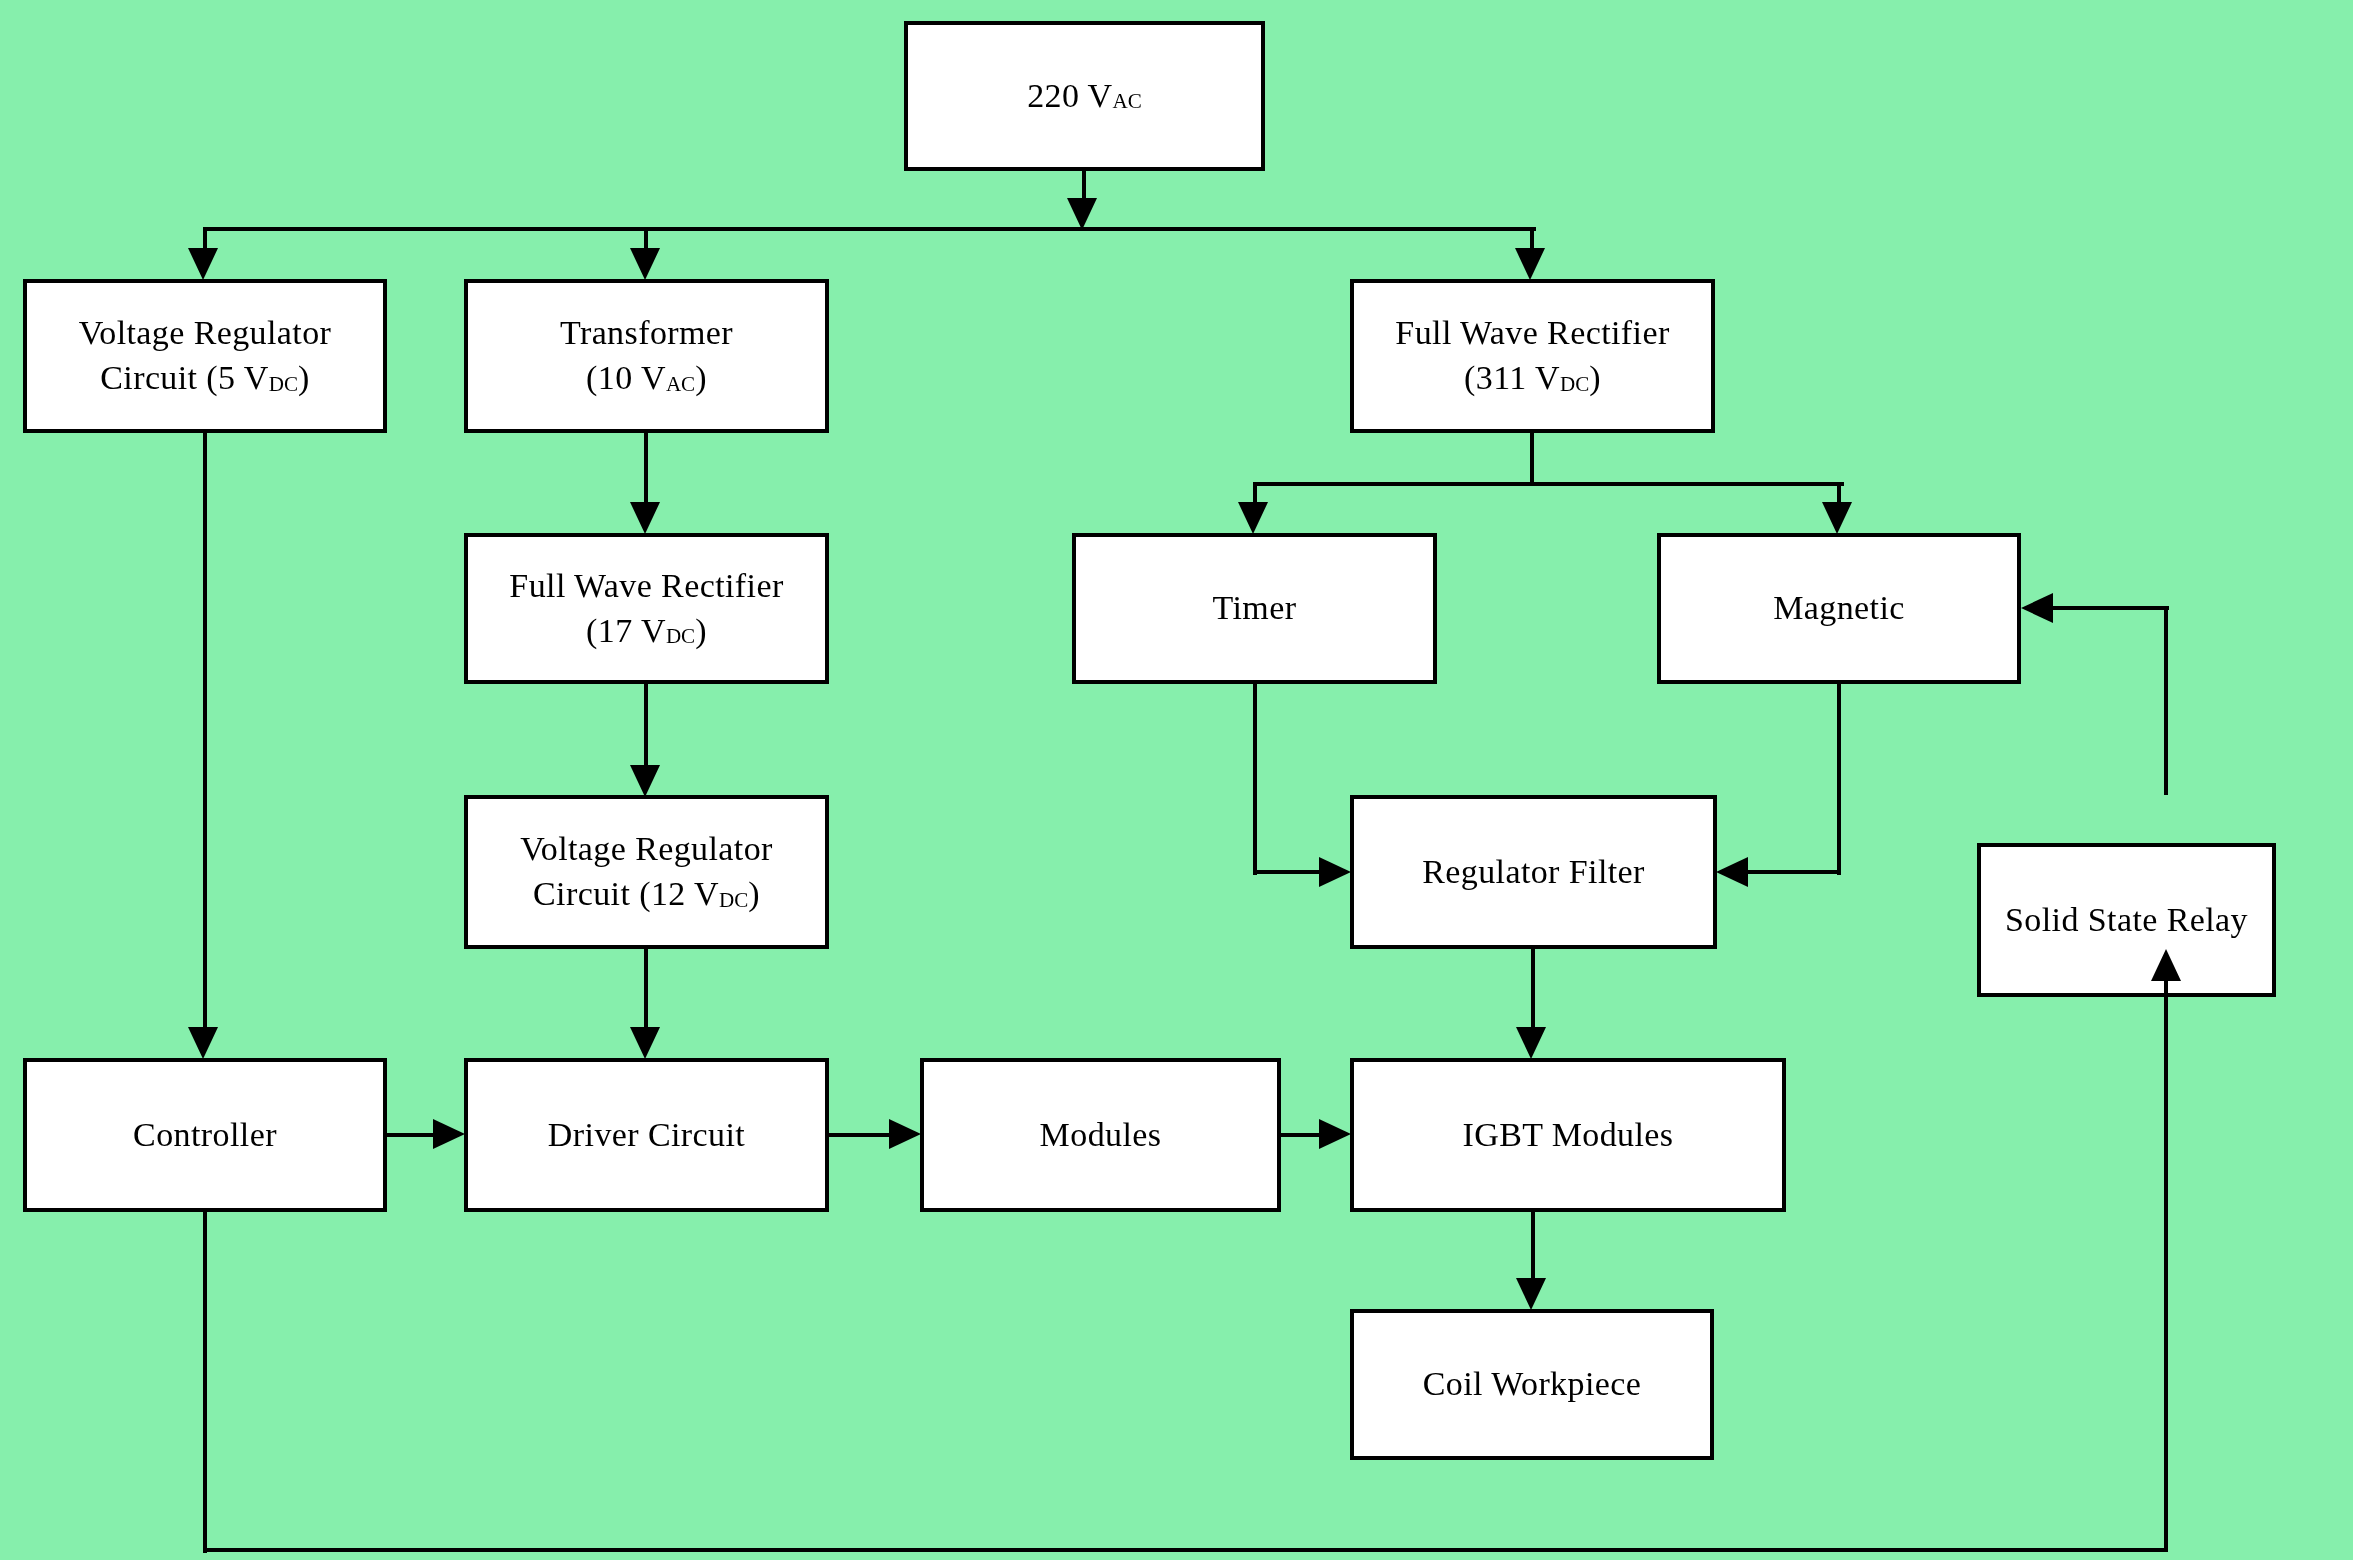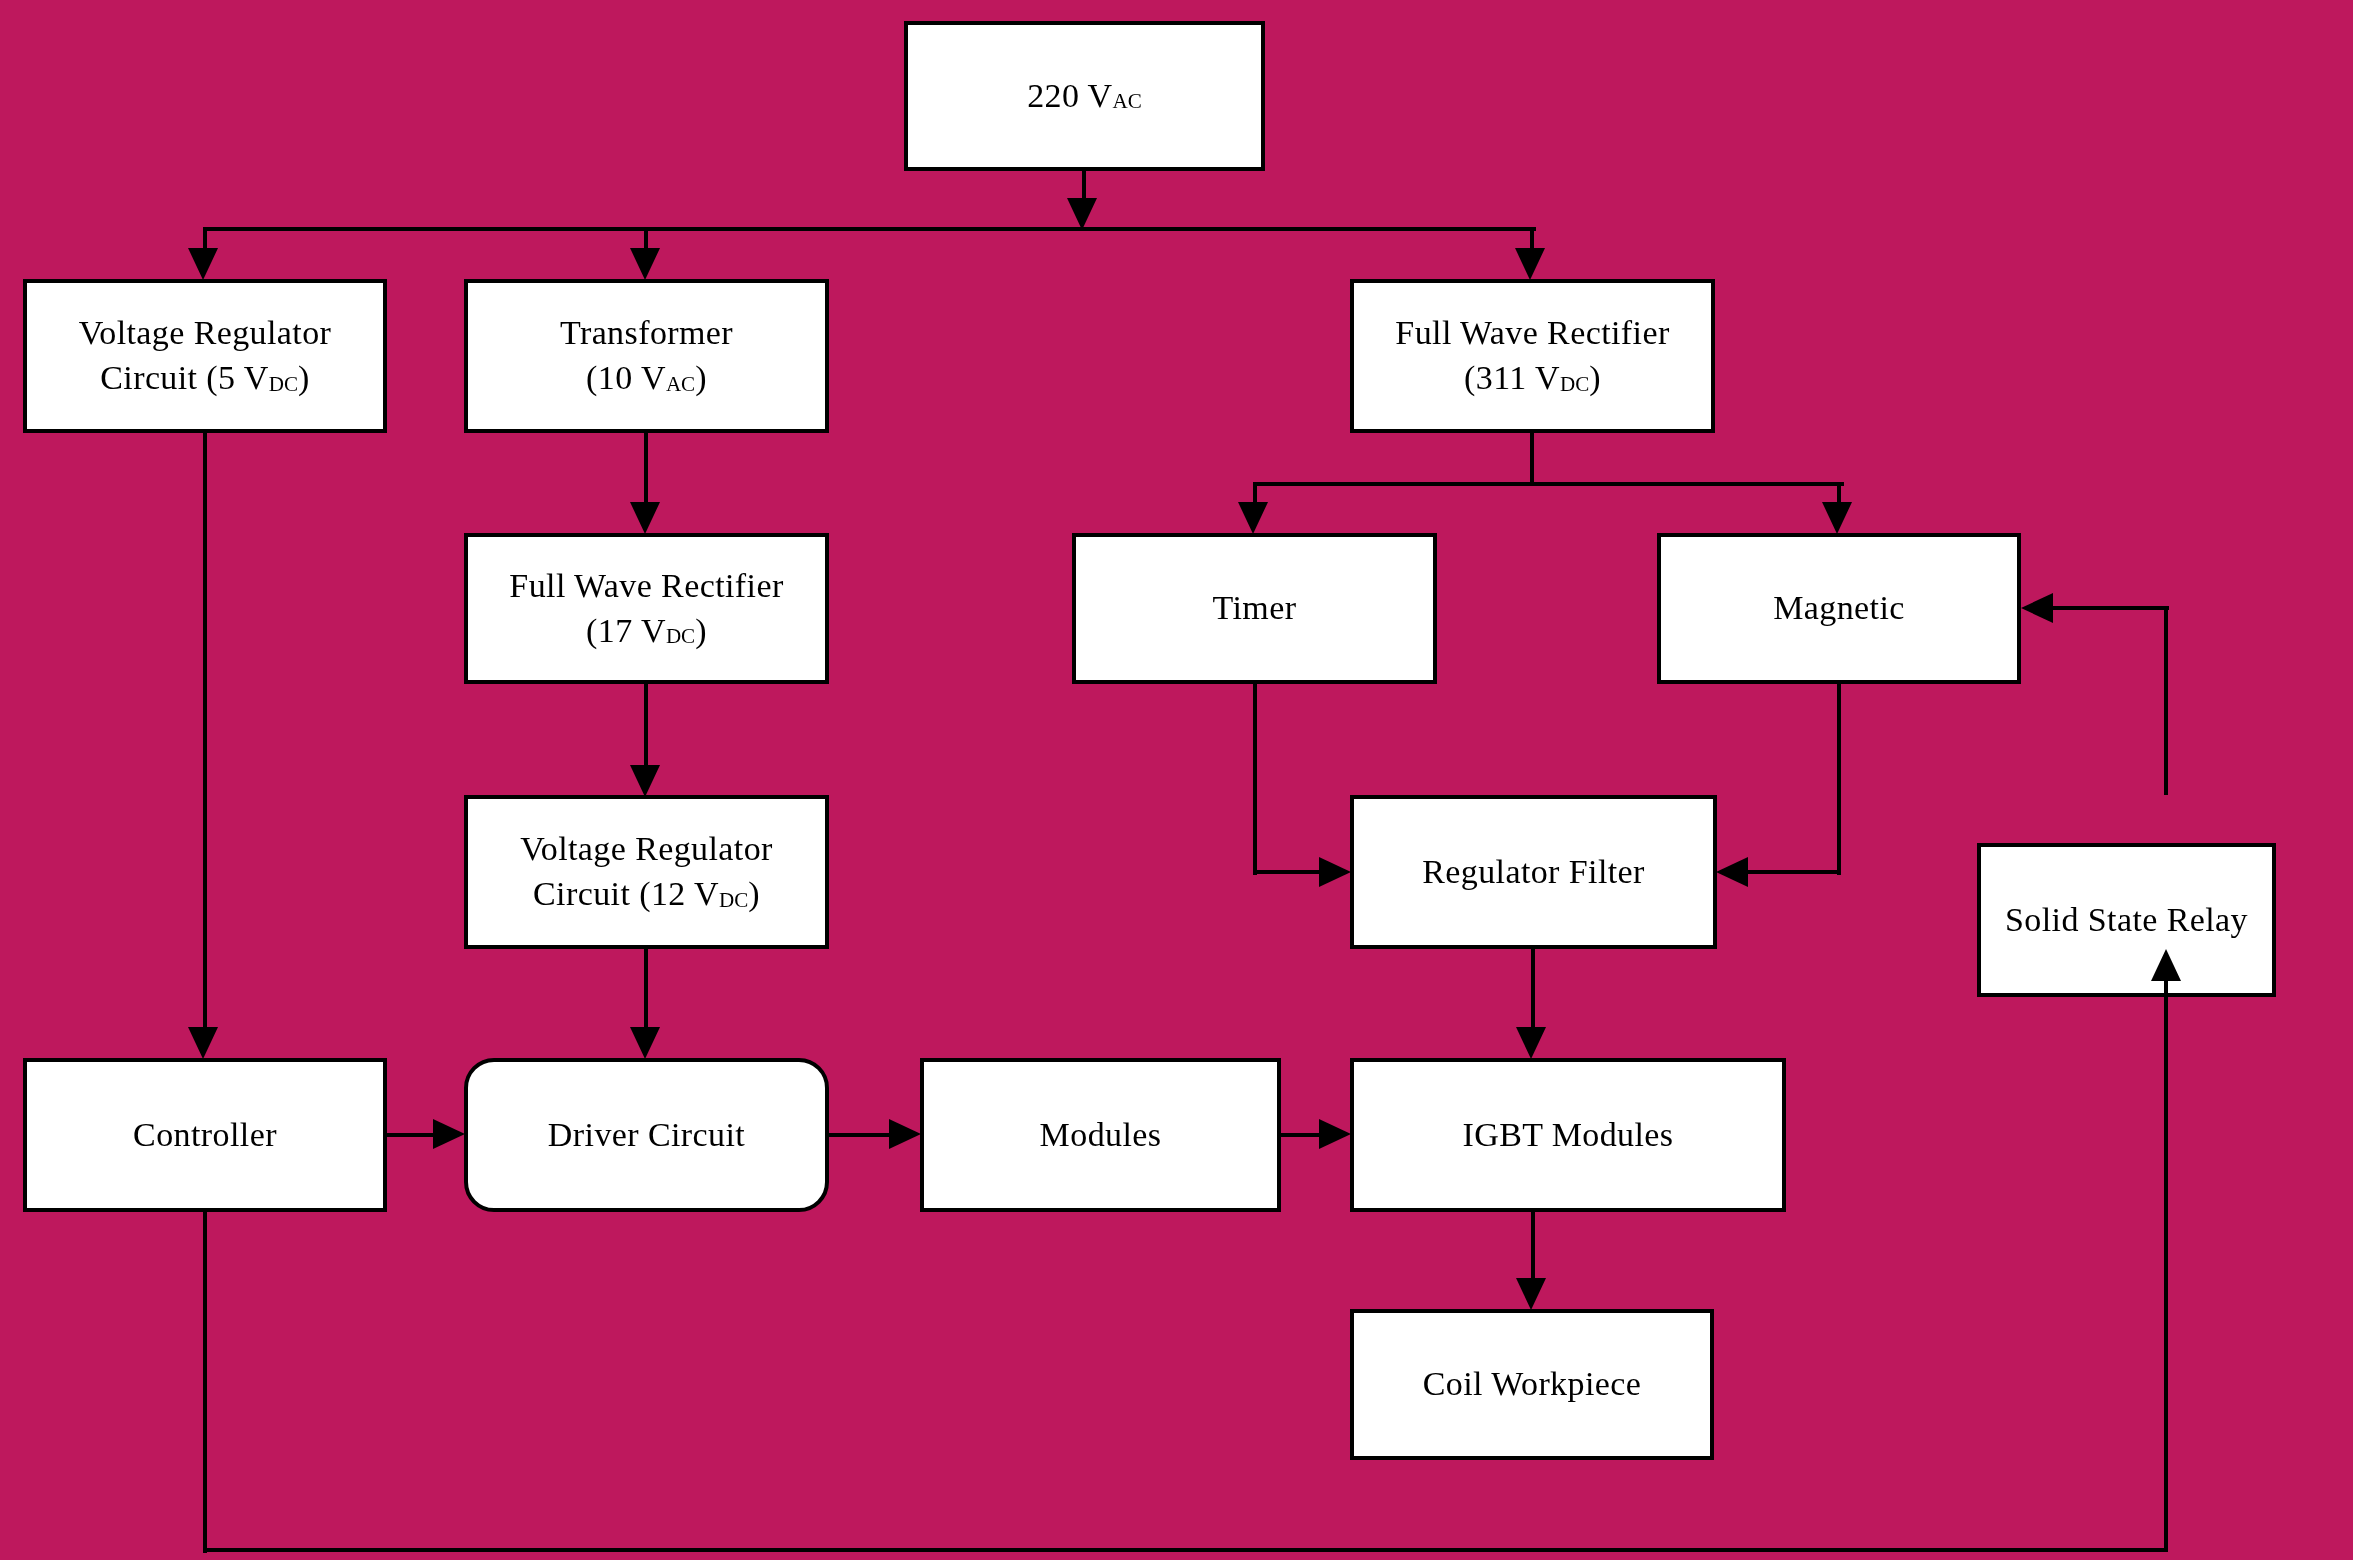--- a/index.html
+++ b/index.html
@@ -4,21 +4,21 @@
 <style>
   html, body {
     margin: 0;
     padding: 0;
     background: #ffffff;
   }
   #canvas {
     position: relative;
     width: 2354px;
     height: 1561px;
-    background: #be185d;
+    background: #86efac;
     font-family: "Liberation Serif", "DejaVu Serif", serif;
     color: #000000;
     overflow: hidden;
   }
   .node {
     position: absolute;
     box-sizing: border-box;
     border: 4.4px solid #000000;
     background: #ffffff;
     display: flex;
@@ -106,21 +106,21 @@
     </div>
   <div class="node" style="left:1350px; top:795px; width:367px; height:154px;">
       <span class="lbl-line"><span>Regulator Filter</span></span>
     </div>
   <div class="node" style="left:1977px; top:843px; width:299px; height:154px;text-align:center;">
       <span class="lbl-line"><span>Solid State Relay</span></span>
     </div>
   <div class="node" style="left:23px;   top:1058px; width:364px; height:154px;">
       <span class="lbl-line"><span>Controller</span></span>
     </div>
-  <div class="node" style="left:464px;  top:1058px; width:365px; height:154px;border-radius:30px;">
+  <div class="node" style="left:464px;  top:1058px; width:365px; height:154px;">
       <span class="lbl-line"><span>Driver Circuit</span></span>
     </div>
   <div class="node" style="left:920px; top:1058px; width:361px; height:154px;">
       <span class="lbl-line"><span>Modules</span></span>
     </div>
   <div class="node" style="left:1350px; top:1058px; width:436px; height:154px;">
       <span class="lbl-line"><span>IGBT Modules</span></span>
     </div>
   <div class="node" style="left:1350px; top:1309px; width:364px; height:151px;">
       <span class="lbl-line"><span>Coil Workpiece</span></span>

